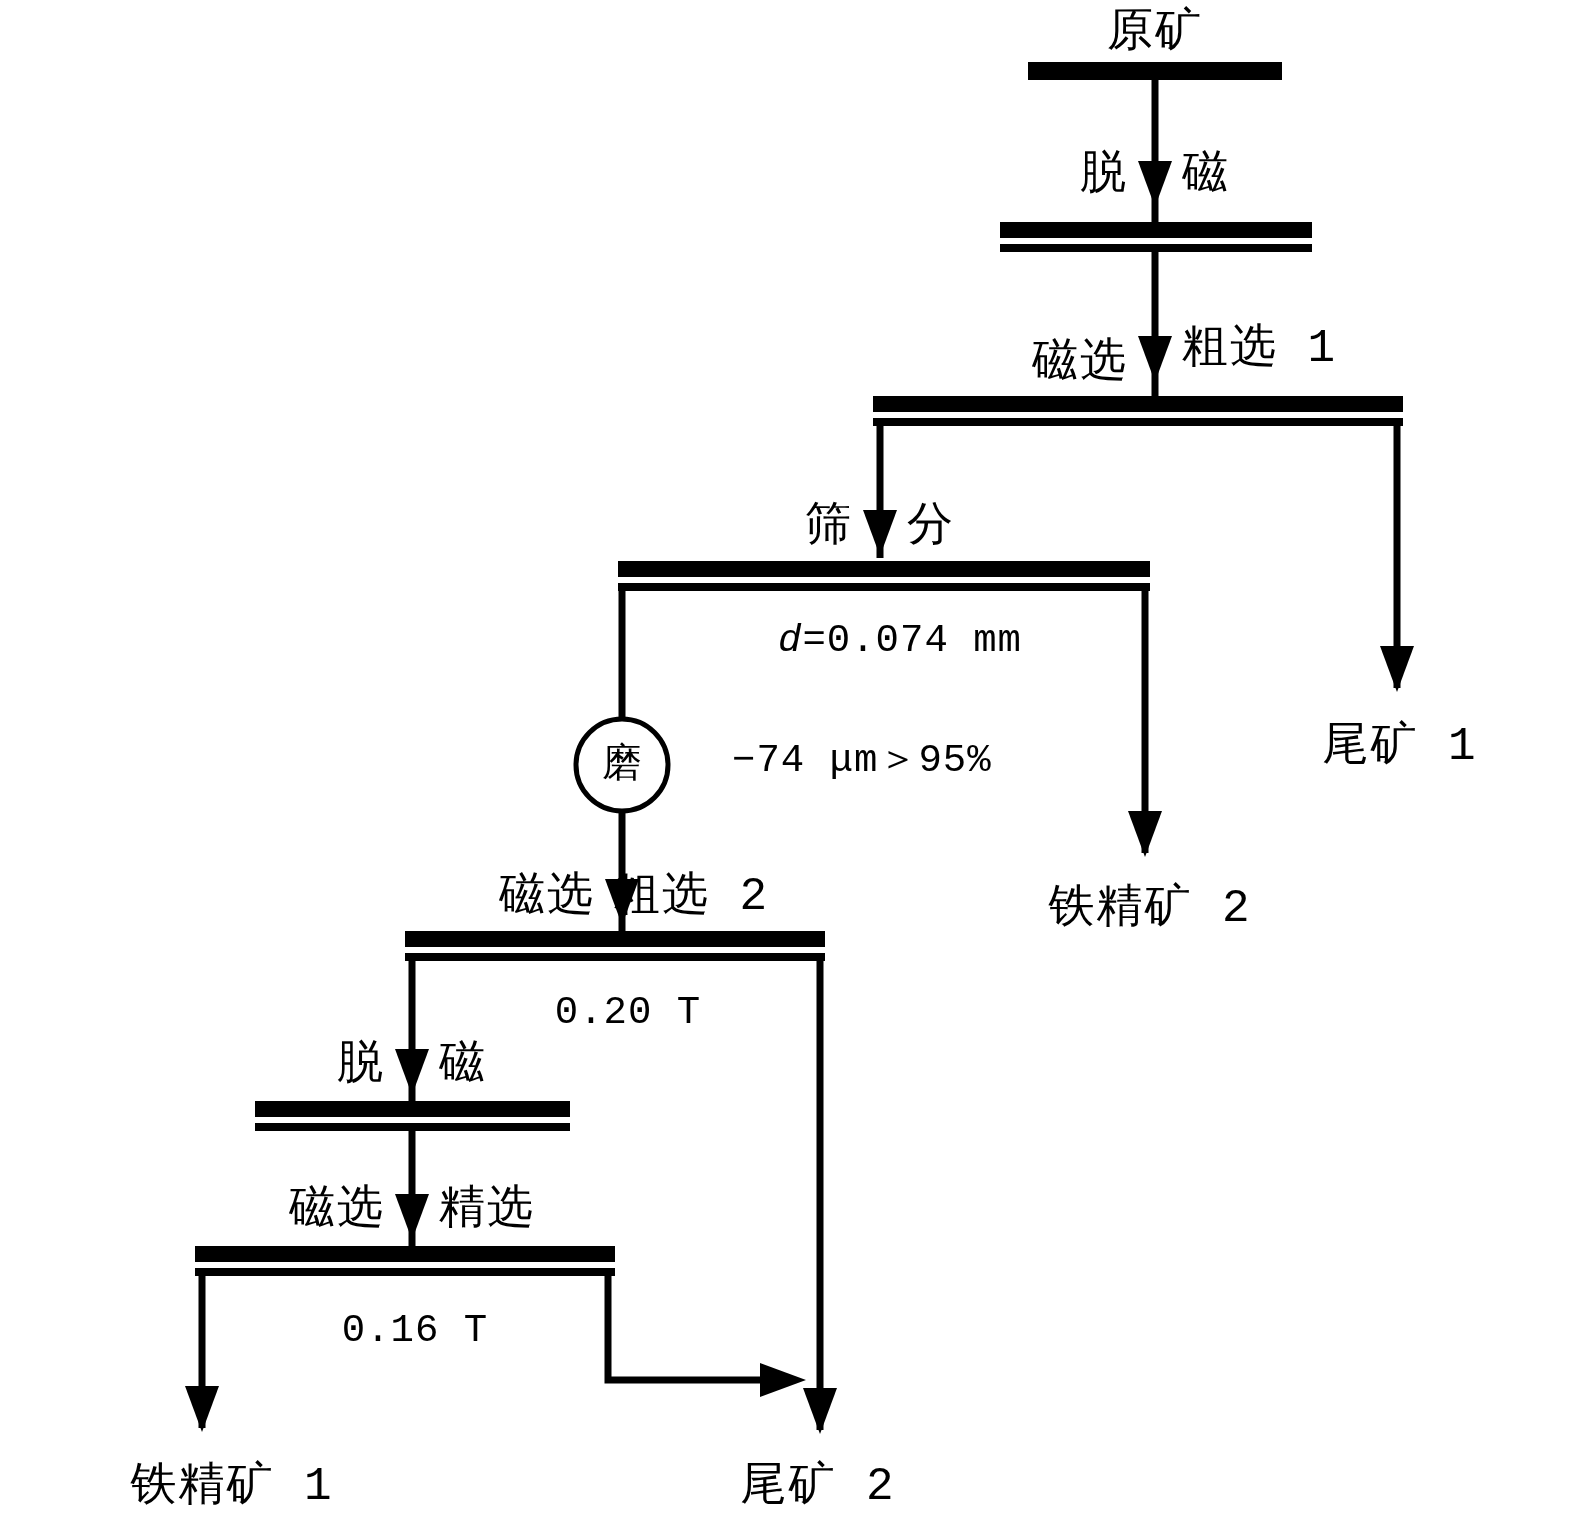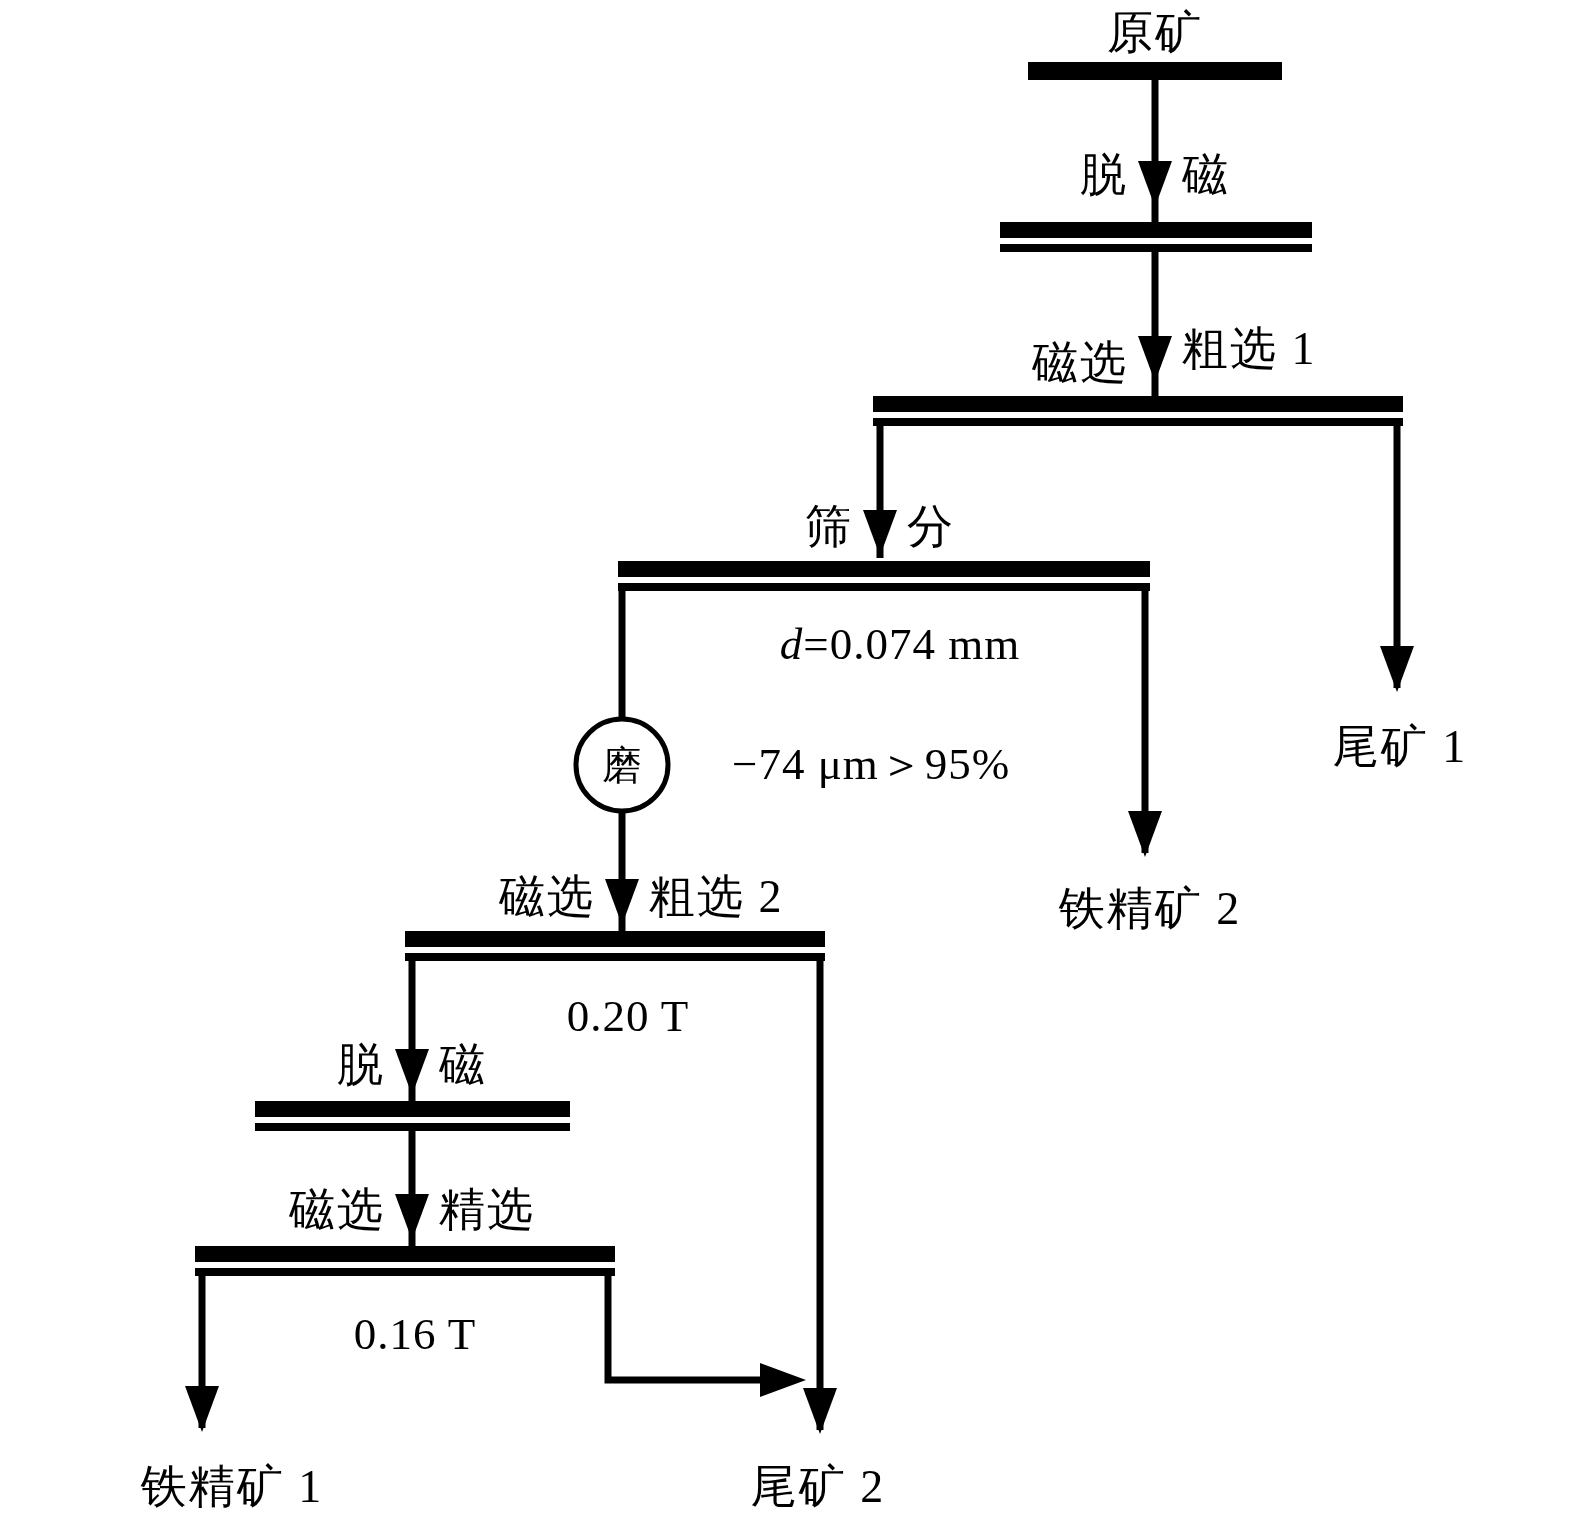--- a/index.html
+++ b/index.html
@@ -5,40 +5,40 @@
   html, body {
     margin: 0;
     padding: 0;
     background: #ffffff;
   }
   #canvas {
     position: relative;
     width: 1575px;
     height: 1527px;
     background: #ffffff;
-    font-family: Liberation Serif, serif;
+    font-family: Liberation Mono, monospace;
     color: #000;
     overflow: hidden;
     border-radius: 26px;
   }
   #flow-svg {
     position: absolute;
     left: 0;
     top: 0;
   }
   .lbl {
     position: absolute;
     font-size: 46px;
     line-height: 1.1;
     white-space: nowrap;
     color: #000;
     letter-spacing: 2px;
   }
   .center { transform: translateX(-50%); }
-  .num { font-size: 45px; letter-spacing: 1px; }
+  .num { font-size: 39px; letter-spacing: 1px; }
   .var-italic { font-style: italic; }
   .mill-text {
     position: absolute;
     left: 622px;
     top: 766px;
     transform: translate(-50%, -50%);
     font-size: 40px;
     line-height: 1;
   }
 </style>
@@ -113,21 +113,21 @@
 
   <div class="mill-text">磨</div>
 
   <div class="lbl num" style="left:700px; top:740px;margin-left:32px;">−74 μm＞95%</div>
 
   <div class="lbl center" style="left:1400px; top:722px;">尾矿 1</div>
 
   <div class="lbl center" style="left:1150px; top:884px;text-align:right;">铁精矿 2</div>
 
   <div class="lbl" style="right:980px; top:872px;">磁选</div>
-  <div class="lbl" style="left:649px; top:872px;text-align:center;">粗选 2</div>
+  <div class="lbl" style="left:614px; top:872px;text-align:center;">粗选 2</div>
 
   <div class="lbl num center" style="left:628px; top:992px;text-align:right;">0.20 T</div>
 
   <div class="lbl" style="right:1190px; top:1040px;">脱</div>
   <div class="lbl" style="left:439px; top:1040px;">磁</div>
 
   <div class="lbl" style="right:1190px; top:1185px;">磁选</div>
   <div class="lbl" style="left:439px; top:1185px;">精选</div>
 
   <div class="lbl num center" style="left:415px; top:1310px;">0.16 T</div>

